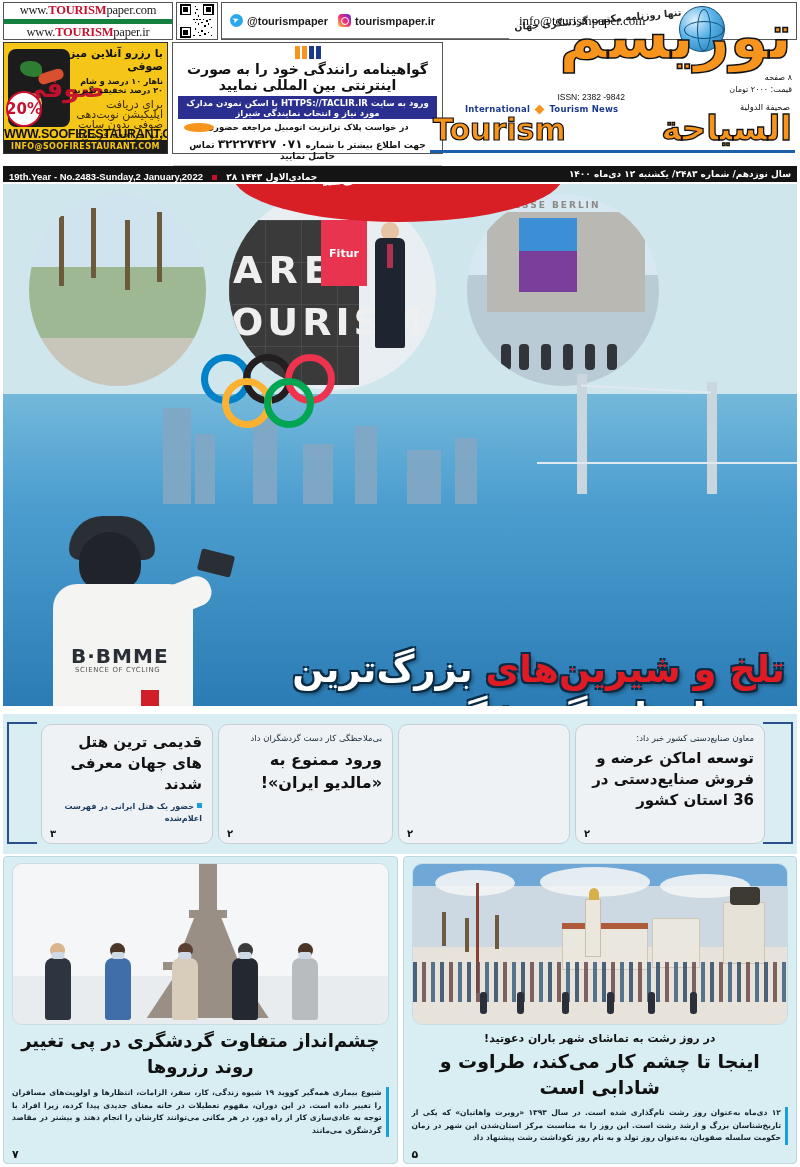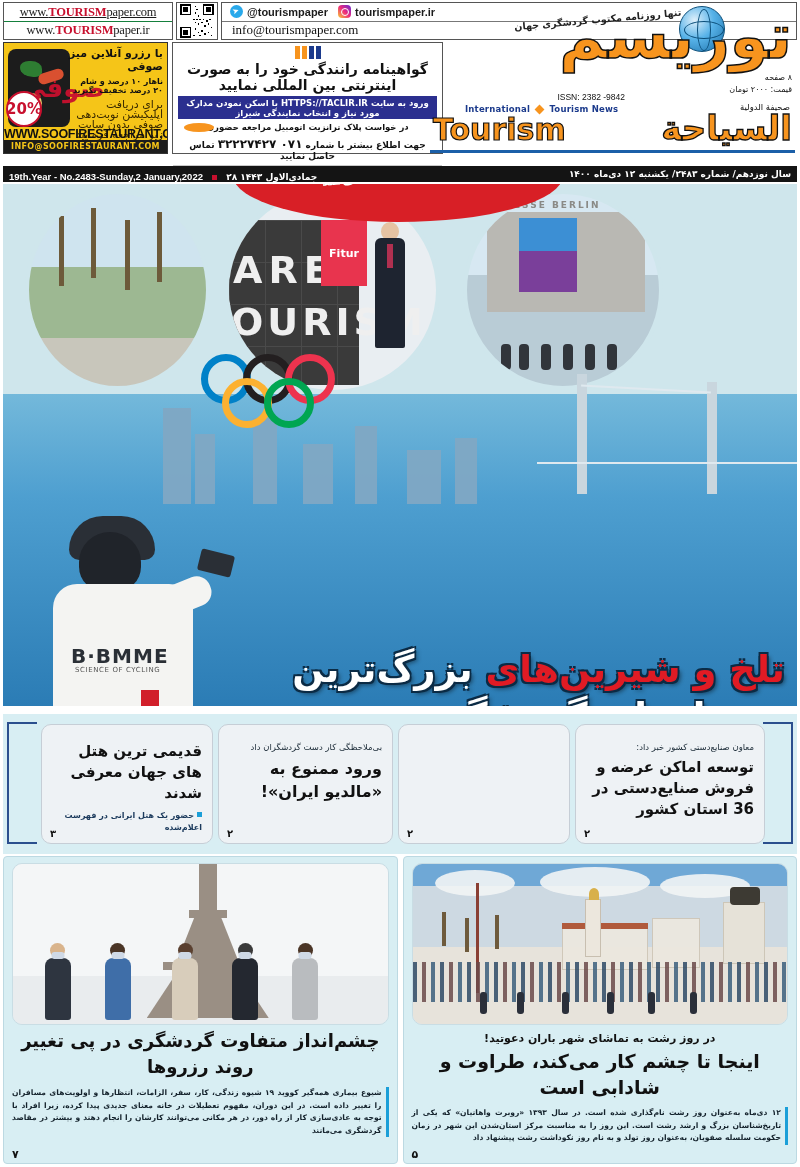--- a/index.html
+++ b/index.html
@@ -12,25 +12,25 @@
   }
   .page { width:800px; height:1167px; position:relative; background:#fff; }
 
   
   .topbar { display:flex; height:40px; border-bottom:0px; padding:2px 3px 0 3px; gap:3px; }
   .urlbox { width:170px; border:1px solid #555; display:flex; flex-direction:column; justify-content:center; }
   .urlbox div {
     font-family:"Liberation Serif", serif; font-size:12.5px; color:#1b1b1b;
     text-align:center; line-height:17px; letter-spacing:-0.2px;
   }
-  .urlbox div:first-child { border-bottom:1px solid #15803d;text-decoration:underline; }
+  .urlbox div:first-child { border-bottom:5px solid #15803d; }
   .urlbox b { color:#c8102e; font-weight:bold; }
   .qrbox { width:42px; border:1px solid #555; display:flex; align-items:center; justify-content:center; }
   .qr { width:34px; height:34px; }
-  .socialbox { flex:1; border:1px solid #555; display:flex; flex-direction:column; }
+  .socialbox { flex:1; border:1px solid #555; display:flex; flex-direction:row; }
   .social-row { flex:1; display:flex; align-items:center; gap:10px; padding-left:8px; border-bottom:1px solid #777; }
   .social-row:last-child { border-bottom:none; }
   .social-item { display:flex; align-items:center; gap:4px; }
   .social-item span { font-family:"Liberation Sans", sans-serif; font-size:11px; font-weight:bold; color:#1b1b1b; }
   .email-txt { font-family:"Liberation Serif", serif; font-size:13px; color:#111; padding-left:2px; }
   .tg-ic { width:13px; height:13px; border-radius:50%; background:#29a9eb; position:relative; }
   .tg-ic:after { content:"➤"; position:absolute; color:#fff; font-size:7px; left:2.5px; top:2px; transform:rotate(-20deg); }
   .ig-ic { width:13px; height:13px; border-radius:4px; background:linear-gradient(45deg,#f9ce34,#ee2a7b,#6228d7); position:relative; }
   .ig-ic:after { content:""; position:absolute; width:6px; height:6px; border:1.3px solid #fff; border-radius:50%; left:2.5px; top:2.5px; }
 
@@ -155,21 +155,21 @@
     text-shadow: -1.8px -1.8px 0 #0b2b45, 1.8px -1.8px 0 #0b2b45, -1.8px 1.8px 0 #0b2b45, 1.8px 1.8px 0 #0b2b45, 3px 3px 4px rgba(0,0,0,.45);
     letter-spacing:-1px;
   }
   .headline .red { color:#e01b24; }
 
   
   .teasers { position:absolute; left:3px; right:3px; top:714px; height:140px; background:#d8eef3; }
   .brkt { position:absolute; width:30px; height:122px; border:2.5px solid #2b4f8e; top:8px; }
   .brkt-l { left:4px; border-right:none; }
   .brkt-r { right:4px; border-left:none; }
-  .tz { position:absolute; top:10px; height:120px; background:#eef2f5; border:1px solid #c6ced6; border-radius:10px; padding:16px 10px; direction:rtl; text-align:right; }
+  .tz { position:absolute; top:10px; height:120px; background:#eef2f5; border:1px solid #c6ced6; border-radius:10px; padding:7px 10px; direction:rtl; text-align:right; }
   .t1 { left:38px; width:172px; }
   .t2 { left:215px; width:175px; }
   .t3 { left:395px; width:172px; }
   .t4 { left:572px; width:190px; }
   .tz .kicker { font-size:8.5px; color:#1a2a36; line-height:12px; margin-bottom:4px; }
   .tz .main { font-size:15px; font-weight:bold; color:#111; line-height:21px; letter-spacing:-.5px; }
   .tz .main.big { font-size:16px; line-height:23px; }
   .tz .sub { font-size:8px; font-weight:bold; color:#1b3a5c; line-height:12px; margin-top:6px; }
   .tz .pg { position:absolute; left:8px; bottom:4px; font-size:10px; font-weight:bold; color:#111; }
   .bluedot { display:inline-block; width:5px; height:5px; background:#1b9fd8; vertical-align:1px; margin-left:3px; }

